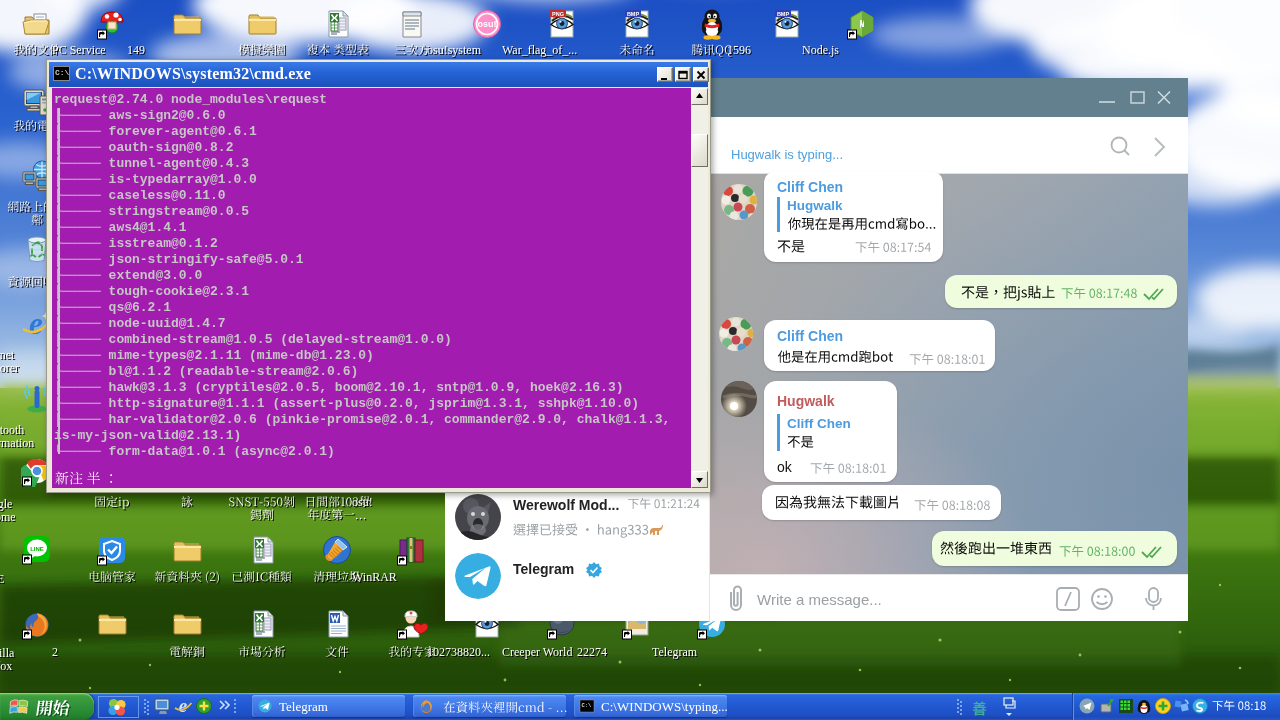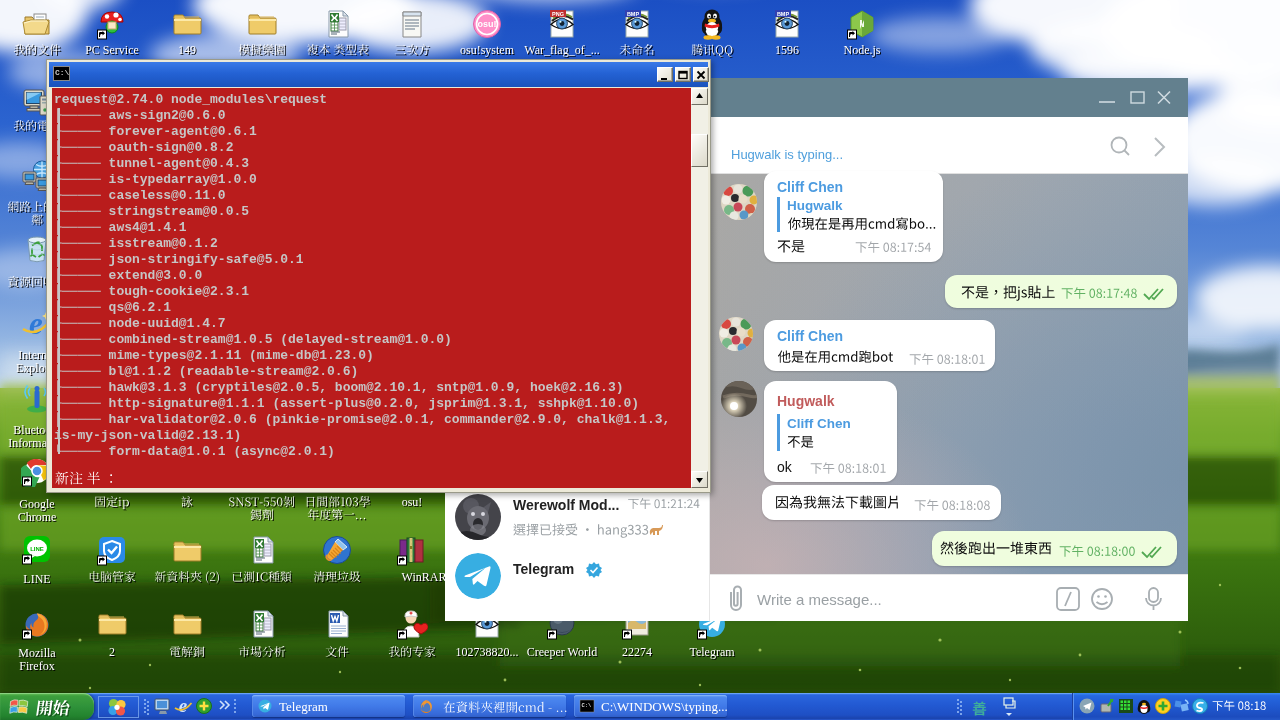--- a/index.html
+++ b/index.html
@@ -1,17 +1,17 @@
 <!DOCTYPE html>
 <html><head><meta charset="utf-8"><style>
 *{margin:0;padding:0;box-sizing:border-box}
 html,body{width:1280px;height:720px;overflow:hidden;font-family:"Liberation Sans",sans-serif}
 #d{position:relative;width:1280px;height:720px;background:#3a6ea5;overflow:hidden}
 .abs{position:absolute}
-.lab{position:absolute;color:#fff;font-family:"Liberation Serif",serif;font-size:12px;text-shadow:1px 1px 0 #000;white-space:nowrap;text-align:center;z-index:1}
+.lab{position:absolute;color:#fff;font-family:"Liberation Serif",serif;font-size:12px;text-shadow:1px 1px 0 #000;white-space:nowrap;z-index:1}
 .ico{position:absolute;z-index:1}
 </style></head><body>
 <div id="d">
     <svg class="abs" style="left:0;top:0;z-index:0" width="1280" height="720" viewBox="0 0 1280 720">
 <defs>
 <linearGradient id="sky" x1="0" y1="0" x2="0" y2="1">
 <stop offset="0" stop-color="#1b4fc4"></stop>
           <stop offset="0.3" stop-color="#2b63cf"></stop>
           <stop offset="0.62" stop-color="#5585d6"></stop>
           <stop offset="0.85" stop-color="#93b5e2"></stop>
@@ -689,32 +689,33 @@
     <div class="abs" style="left:513px;top:561px;font-size:14px;font-weight:bold;color:#222;z-index:3">Telegram</div>
     <svg class="abs" style="left:586px;top:562px;z-index:3" width="16" height="16" viewBox="0 0 16 16">
 <path d="M8 0 L10 2.2 L13 1.5 L13.6 4.4 L16 6 L14.5 8 L16 10 L13.6 11.6 L13 14.5 L10 13.8 L8 16 L6 13.8 L3 14.5 L2.4 11.6 L0 10 L1.5 8 L0 6 L2.4 4.4 L3 1.5 L6 2.2 Z" fill="#35a6de"></path>
 <path d="M4.5 8 L7 10.5 L11.5 5.5" stroke="#fff" stroke-width="1.6" fill="none"></path>
     </svg>
     <div class="abs" style="left:46px;top:59px;width:665px;height:434px;z-index:5;background:#ece9d8;border:1px solid #9a9a8a;box-shadow:2px 2px 6px rgba(0,0,0,0.35)">
 <div class="abs" style="left:2px;top:2px;width:659px;height:25px;background:linear-gradient(to bottom,#3a7ae8,#2462d4 45%,#1b52bc)">
 <div class="abs" style="left:4px;top:4px;width:17px;height:15px;background:#000;border:1px solid #888">
           <span style="position:absolute;left:1px;top:1px;font-family:'Liberation Mono',monospace;font-size:8px;color:#ccc;font-weight:bold">C:\</span>
         </div>
+<div class="abs" style="left:26px;top:3px;color:#fff;font-family:'Liberation Serif',serif;font-weight:bold;font-size:16px;letter-spacing:0.2px">C:\WINDOWS\system32\cmd.exe</div>
 </div>
 <div class="abs" style="left:610px;top:7px;width:16px;height:15px;background:linear-gradient(135deg,#fdfcf8,#e2dfd0);border:1px solid #fff;border-right-color:#716f64;border-bottom-color:#716f64;box-shadow:inset -1px -1px 0 #aca899"><svg width="14" height="13" viewBox="0 0 14 13">
           <path d="M3 10 H9" stroke="#000" stroke-width="2"></path>
         </svg></div>
 <div class="abs" style="left:628px;top:7px;width:16px;height:15px;background:linear-gradient(135deg,#fdfcf8,#e2dfd0);border:1px solid #fff;border-right-color:#716f64;border-bottom-color:#716f64;box-shadow:inset -1px -1px 0 #aca899"><svg width="14" height="13" viewBox="0 0 14 13">
           <rect x="3" y="2.5" width="8" height="7" fill="none" stroke="#000" stroke-width="1.4"></rect>
           <path d="M3 3.8 H11" stroke="#000" stroke-width="1.6"></path>
         </svg></div>
 <div class="abs" style="left:646px;top:7px;width:16px;height:15px;background:linear-gradient(135deg,#fdfcf8,#e2dfd0);border:1px solid #fff;border-right-color:#716f64;border-bottom-color:#716f64;box-shadow:inset -1px -1px 0 #aca899"><svg width="14" height="13" viewBox="0 0 14 13">
           <path d="M3.5 2.5 L10.5 9.5 M10.5 2.5 L3.5 9.5" stroke="#000" stroke-width="1.8"></path>
         </svg></div>
-<div class="abs" style="left:5px;top:28px;width:639px;height:400px;background:#b91c1c;overflow:hidden">
+<div class="abs" style="left:5px;top:28px;width:639px;height:400px;background:#a21caf;overflow:hidden">
 <div class="abs" style="left:6.2px;top:20px;width:1.6px;height:346px;background:#c6c6c6"></div>
         <div class="abs" style="left:2px;top:4px;font-family:'Liberation Mono',monospace;font-weight:bold;font-size:13px;line-height:16px;color:#c6c6c6;white-space:nowrap">request@2.74.0&nbsp;node_modules\request<br>├─────&nbsp;aws-sign2@0.6.0<br>├─────&nbsp;forever-agent@0.6.1<br>├─────&nbsp;oauth-sign@0.8.2<br>├─────&nbsp;tunnel-agent@0.4.3<br>├─────&nbsp;is-typedarray@1.0.0<br>├─────&nbsp;caseless@0.11.0<br>├─────&nbsp;stringstream@0.0.5<br>├─────&nbsp;aws4@1.4.1<br>├─────&nbsp;isstream@0.1.2<br>├─────&nbsp;json-stringify-safe@5.0.1<br>├─────&nbsp;extend@3.0.0<br>├─────&nbsp;tough-cookie@2.3.1<br>├─────&nbsp;qs@6.2.1<br>├─────&nbsp;node-uuid@1.4.7<br>├─────&nbsp;combined-stream@1.0.5&nbsp;(delayed-stream@1.0.0)<br>├─────&nbsp;mime-types@2.1.11&nbsp;(mime-db@1.23.0)<br>├─────&nbsp;bl@1.1.2&nbsp;(readable-stream@2.0.6)<br>├─────&nbsp;hawk@3.1.3&nbsp;(cryptiles@2.0.5,&nbsp;boom@2.10.1,&nbsp;sntp@1.0.9,&nbsp;hoek@2.16.3)<br>├─────&nbsp;http-signature@1.1.1&nbsp;(assert-plus@0.2.0,&nbsp;jsprim@1.3.1,&nbsp;sshpk@1.10.0)<br>├─────&nbsp;har-validator@2.0.6&nbsp;(pinkie-promise@2.0.1,&nbsp;commander@2.9.0,&nbsp;chalk@1.1.3,<br>is-my-json-valid@2.13.1)<br>└─────&nbsp;form-data@1.0.1&nbsp;(async@2.0.1)</div>
 </div>
 <div class="abs" style="left:644px;top:28px;width:17px;height:400px;background:#f1f0e6">
 <div class="abs" style="left:0;top:0;width:17px;height:17px;background:linear-gradient(135deg,#fdfcf8,#dcd9ca);border:1px solid #fff;border-right-color:#716f64;border-bottom-color:#716f64"><svg width="15" height="15" viewBox="0 0 15 15">
             <path d="M7.5 4 L11 9 H4 Z" fill="#000"></path>
           </svg></div>
 <div class="abs" style="left:0;top:46px;width:17px;height:33px;background:linear-gradient(135deg,#fdfcf8,#dcd9ca);border:1px solid #fff;border-right-color:#716f64;border-bottom-color:#716f64"></div>
 <div class="abs" style="left:0;top:383px;width:17px;height:17px;background:linear-gradient(135deg,#fdfcf8,#dcd9ca);border:1px solid #fff;border-right-color:#716f64;border-bottom-color:#716f64"><svg width="15" height="15" viewBox="0 0 15 15">
             <path d="M7.5 11 L11 6 H4 Z" fill="#000"></path>

